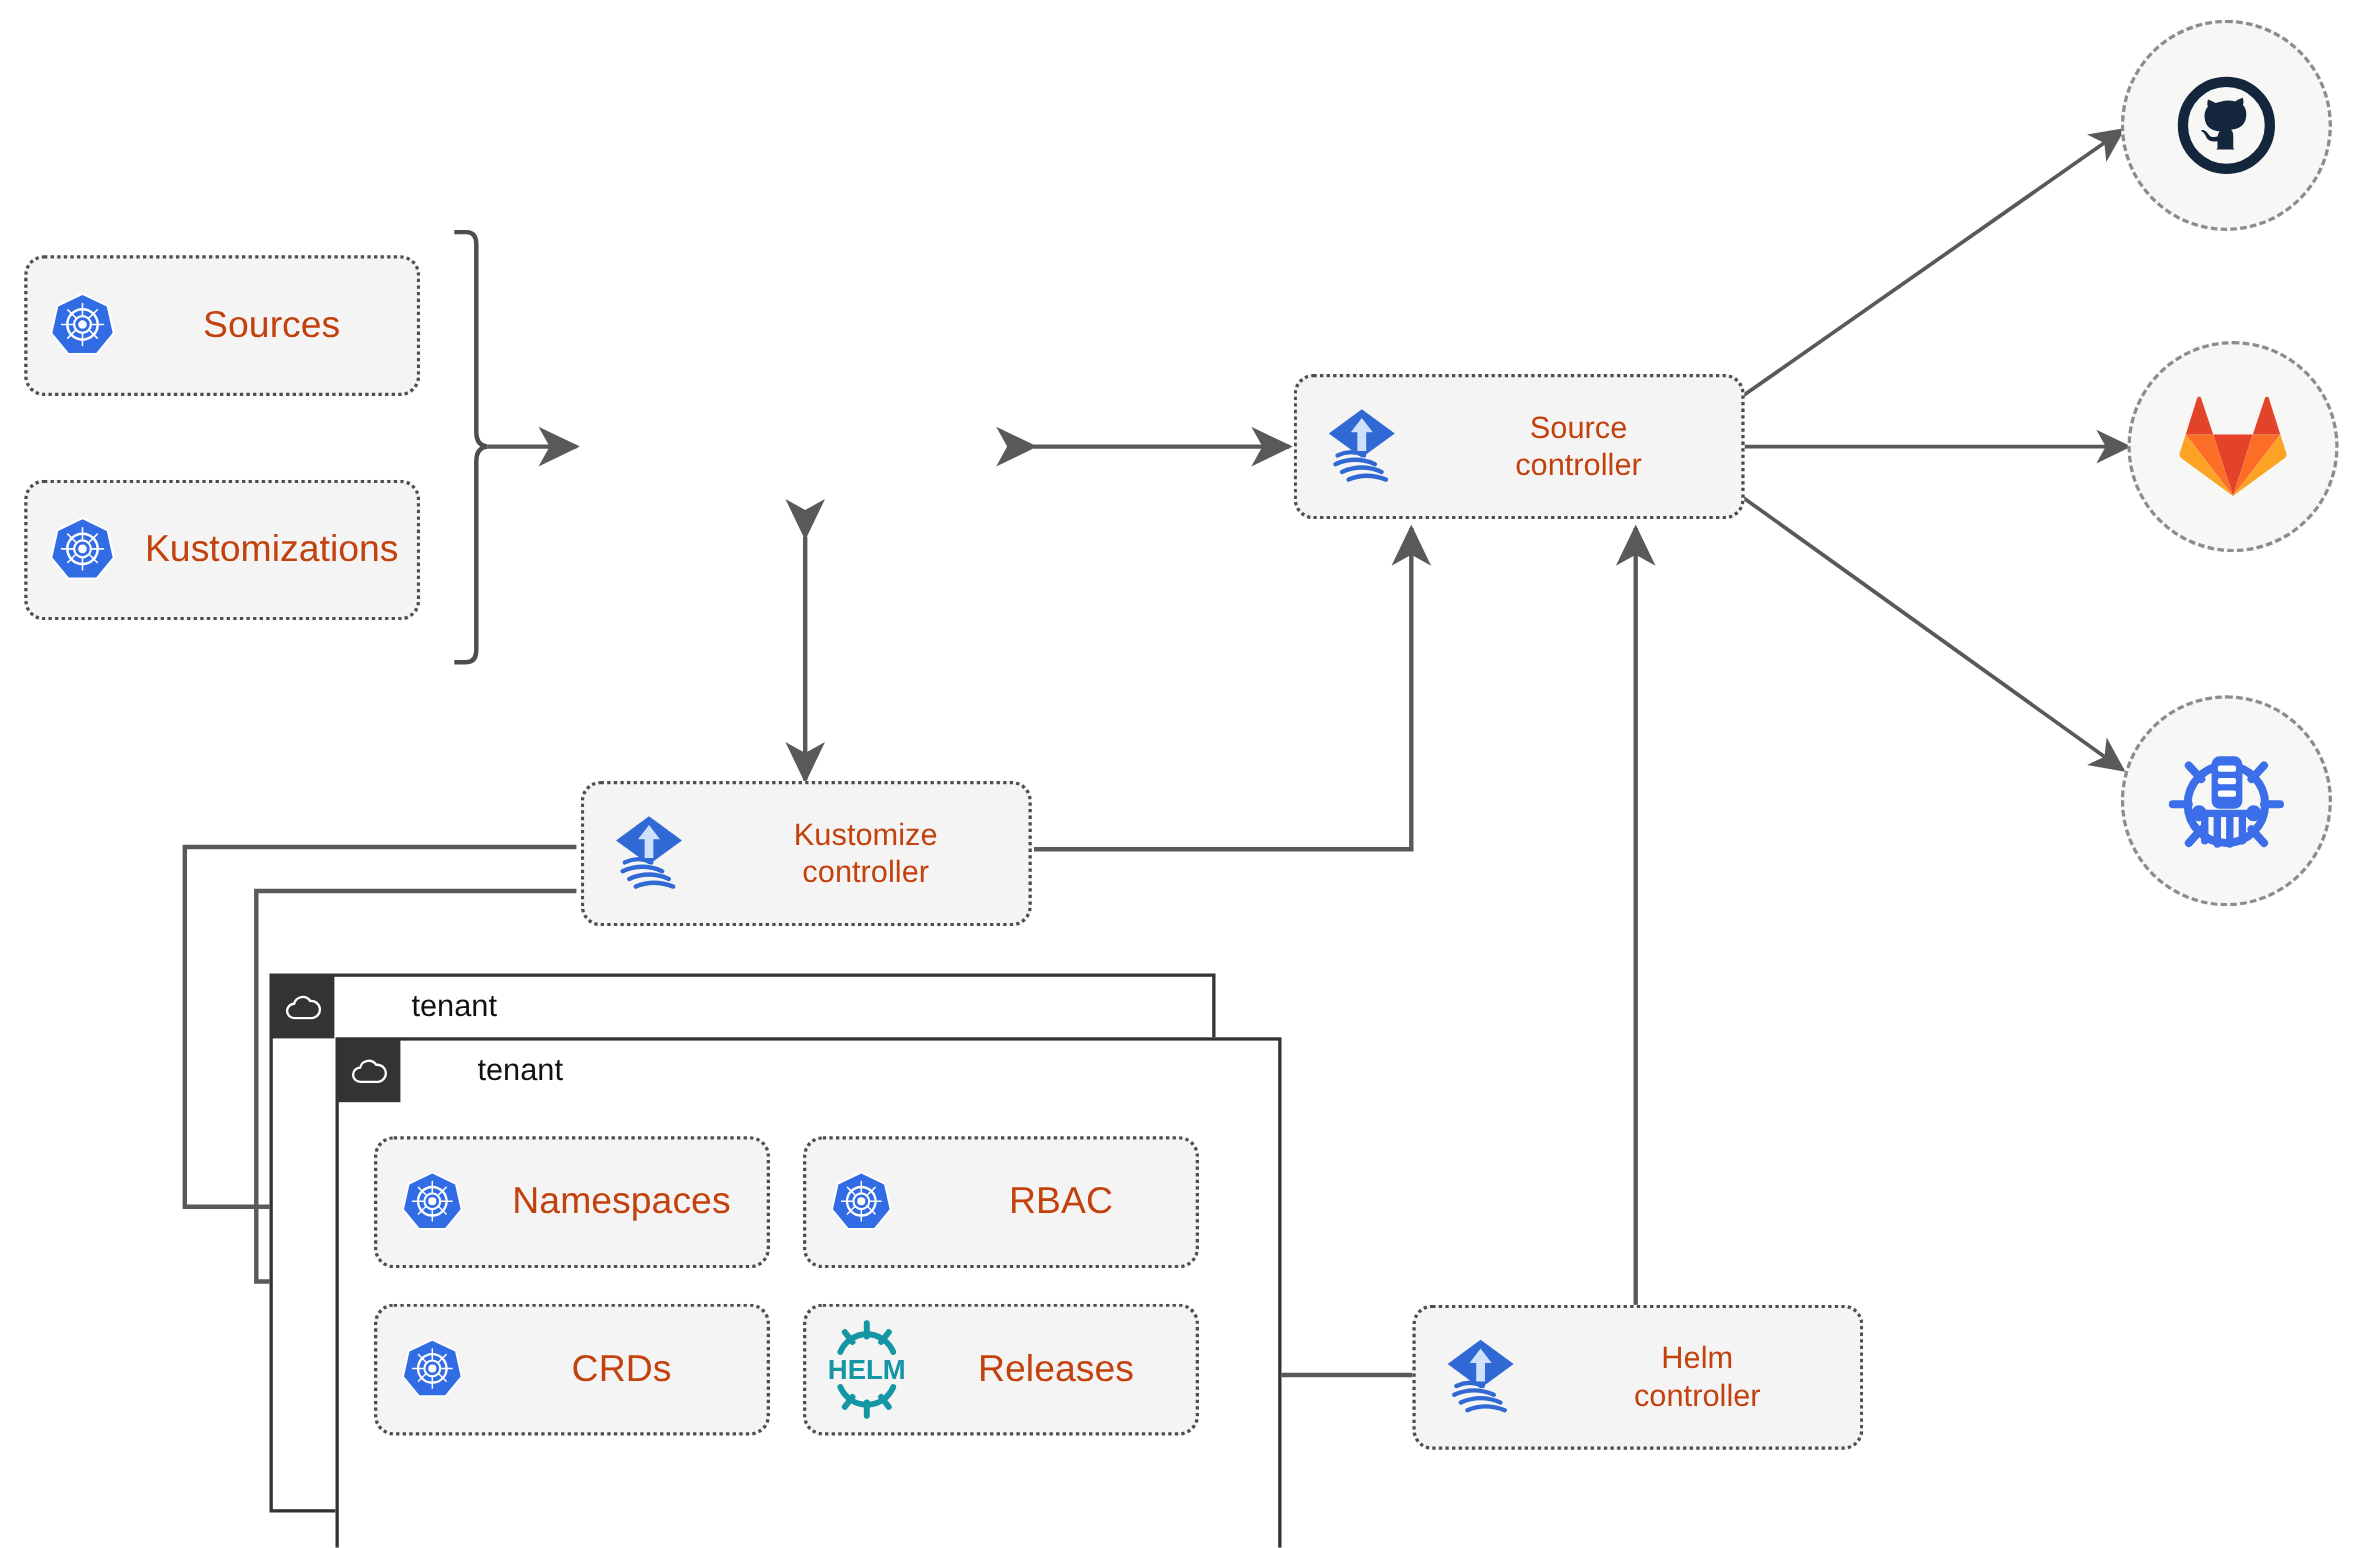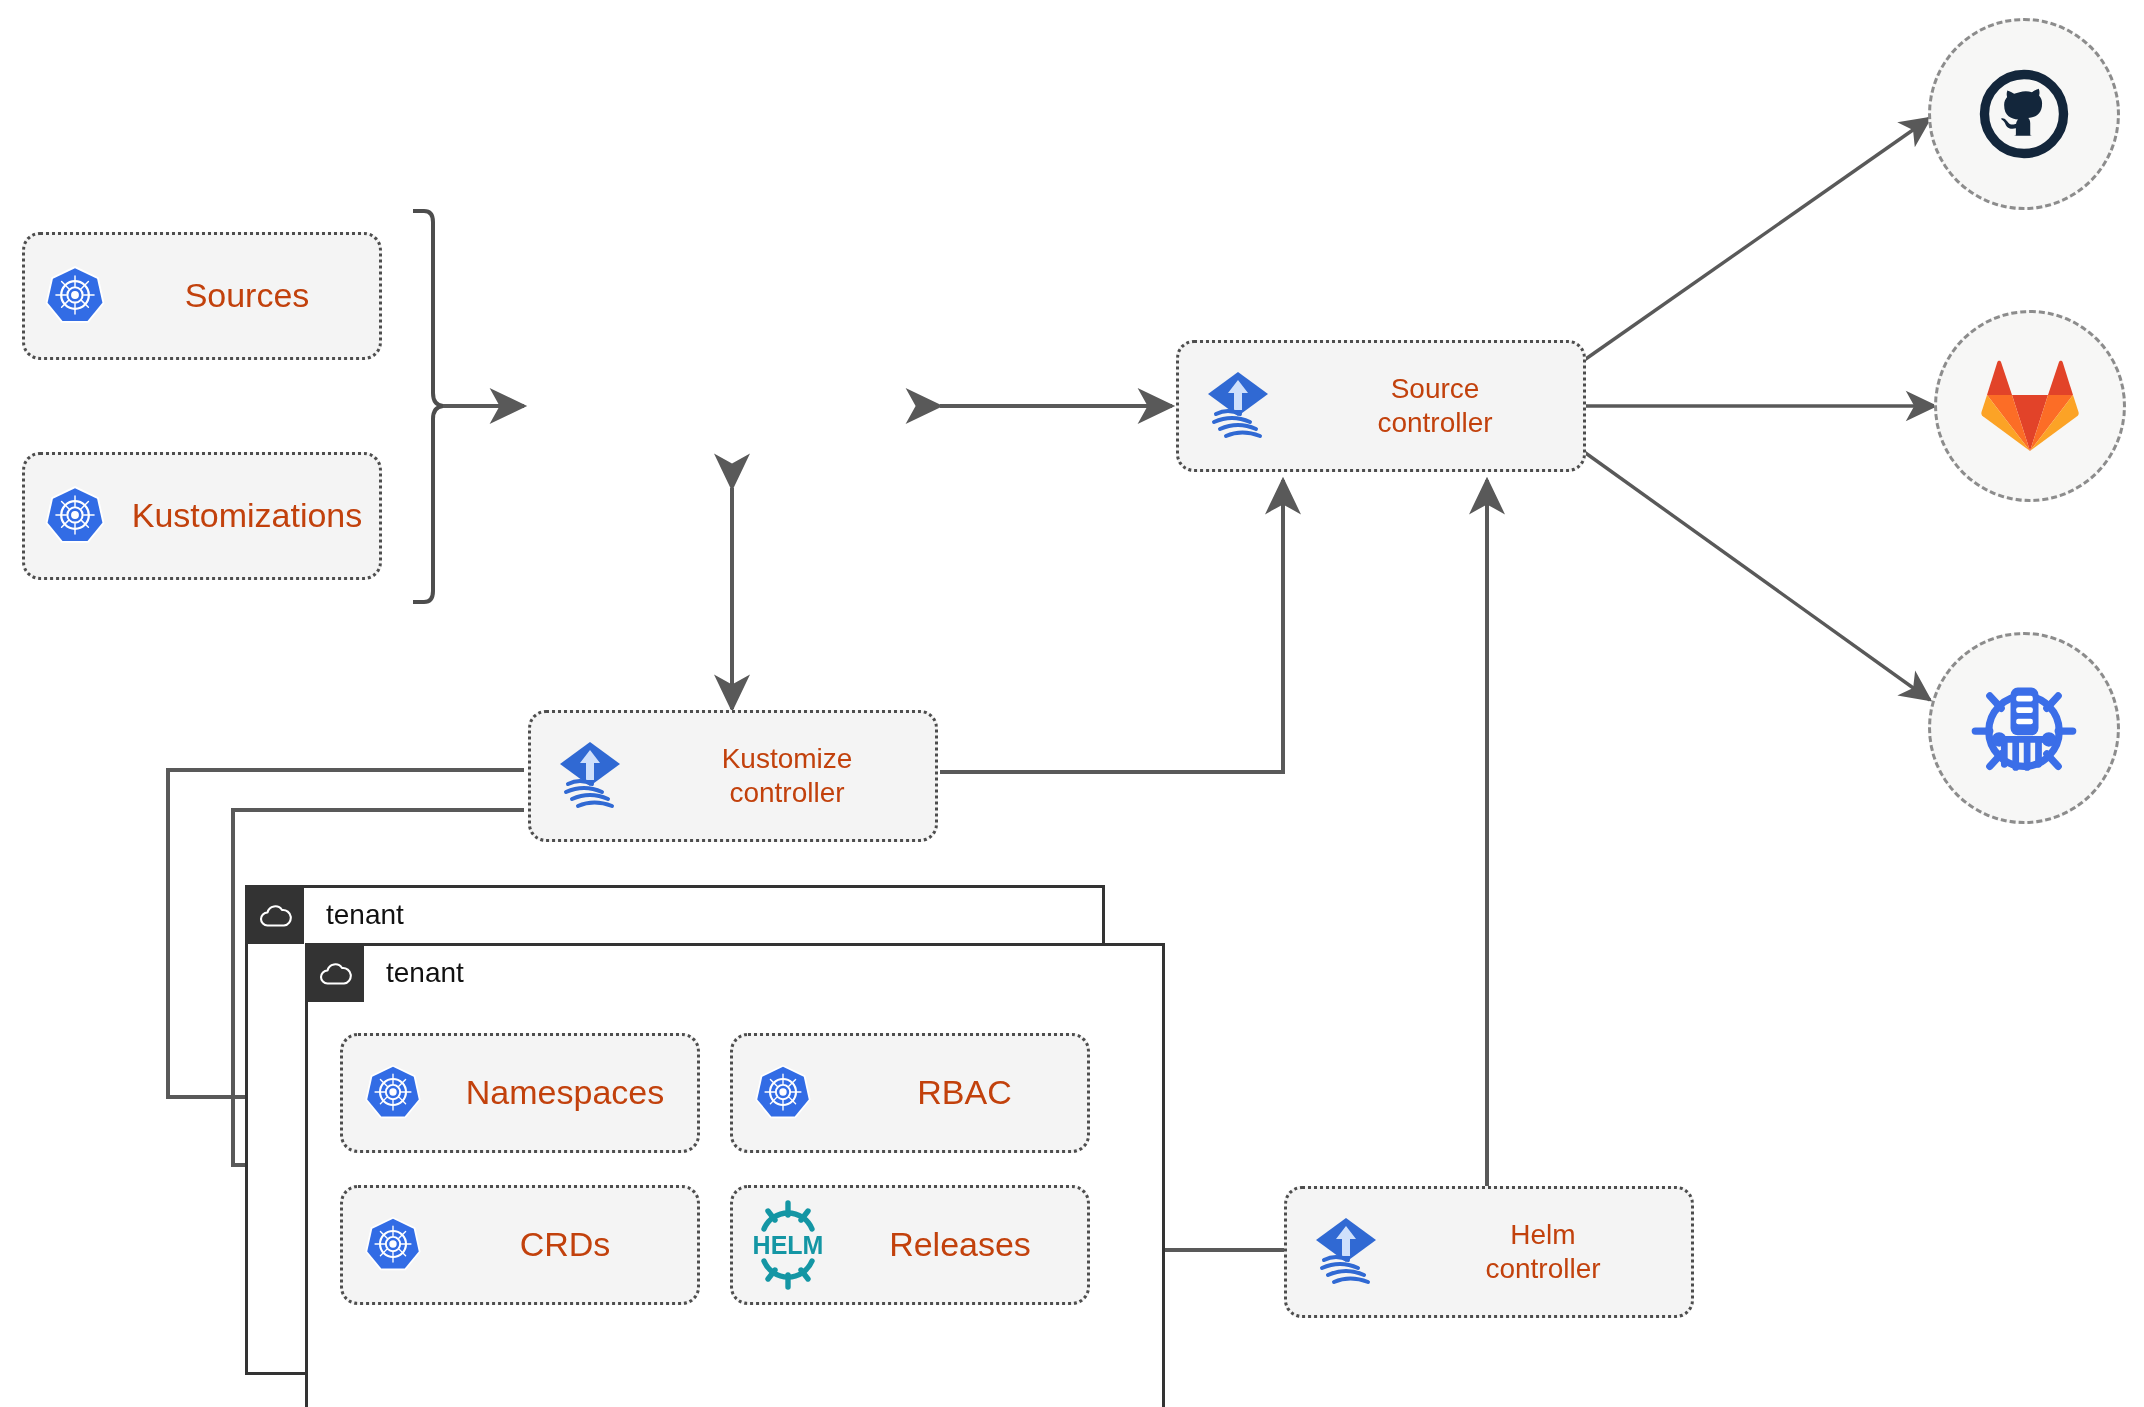--- a/index.html
+++ b/index.html
@@ -46,21 +46,21 @@
   .tenant{
     position:absolute;
     background:#ffffff;
     border:3px solid #333333;
     box-sizing:border-box;
   }
   .tenant-head{
     position:absolute;
     top:-2px;left:-2px;
     height:58px;
-    display:flex;align-items:flex-start;
+    display:flex;align-items:flex-start;gap:48px;
   }
   .tenant-badge{
     width:58px;height:58px;
     background:#333333;
     display:flex;align-items:center;justify-content:center;
     flex:0 0 auto;
   }
   .tenant-title{
     padding-left:22px;
     font-size:28px;
@@ -147,21 +147,21 @@
           <path d="M32 12.5 L32 22.5 M32 39.5 L32 49.5 M13.5 31 L23.5 31 M40.5 31 L50.5 31
                    M19 18 L26 25 M38 36 L45 43 M45 18 L38 25 M26 36 L19 43"></path>
           <circle cx="32" cy="31" r="13.4" fill="none" stroke-width="2.2"></circle>
           <circle cx="32" cy="31" r="7.4" fill="none" stroke-width="2"></circle>
         </g>
       </svg>
     </div>
     <div class="lbl">Sources</div>
   </div>
 
-  <div class="node" style="left:22px;top:452px;width:360px;height:128px;z-index:5;">
+  <div class="node" style="left:22px;top:436px;width:360px;height:128px;z-index:5;">
     <div class="ico" style="width:100px;">
       <svg width="66" height="66" viewBox="0 0 64 64" aria-hidden="true">
         <path d="M32 3 L55 14 L60.5 39 L45 58 H19 L3.5 39 L9 14 Z" fill="#ffffff"></path>
         <path d="M32 5 L53.4 15.2 L58.6 38.6 L44.1 56.2 H19.9 L5.4 38.6 L10.6 15.2 Z" fill="#326ce5"></path>
         <g fill="#ffffff" stroke="#ffffff" stroke-width="1.4" stroke-linecap="round" stroke-linejoin="round">
           <circle cx="32" cy="31" r="3.1"></circle>
           <path d="M32 12.5 L32 22.5 M32 39.5 L32 49.5 M13.5 31 L23.5 31 M40.5 31 L50.5 31
                    M19 18 L26 25 M38 36 L45 43 M45 18 L38 25 M26 36 L19 43"></path>
           <circle cx="32" cy="31" r="13.4" fill="none" stroke-width="2.2"></circle>
           <circle cx="32" cy="31" r="7.4" fill="none" stroke-width="2"></circle>

